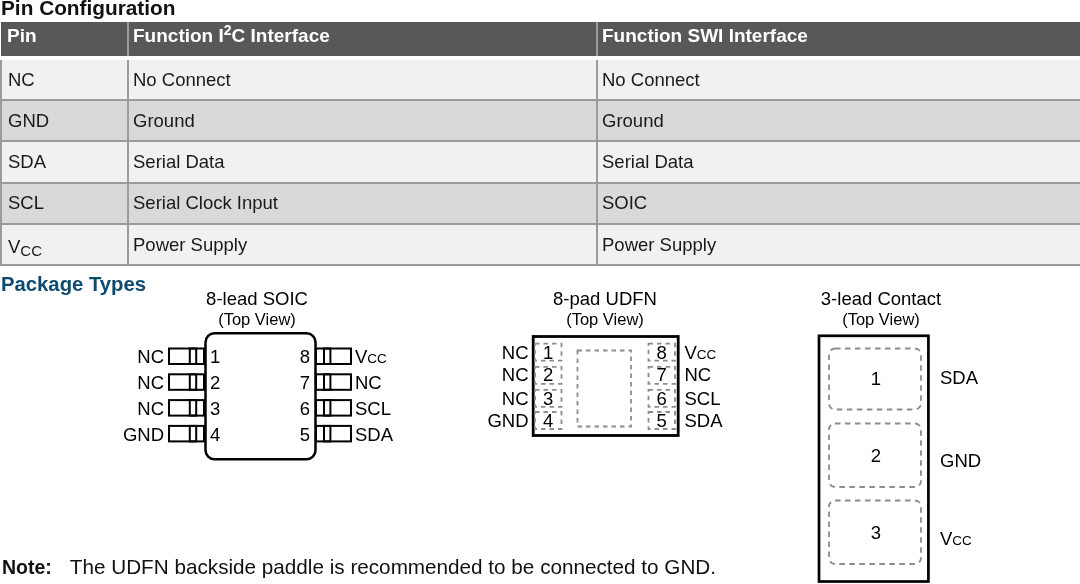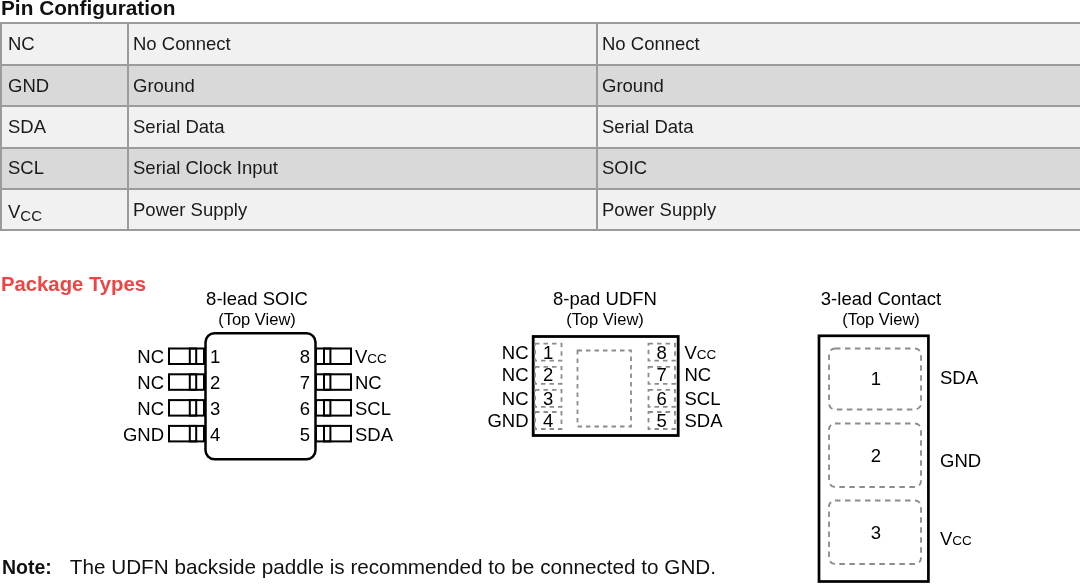--- a/index.html
+++ b/index.html
@@ -1,19 +1,19 @@
 <!DOCTYPE html>
 <html><head>
 <meta charset="utf-8">
 <style>
   html,body{margin:0;padding:0;}
   body{width:1080px;height:584px;position:relative;background:#ffffff;
        font-family:"Liberation Sans",sans-serif;color:#000;overflow:hidden;}
   .h1{position:absolute;left:1px;top:-5.5px;font-size:20.8px;line-height:1.25;font-weight:bold;color:#111;}
-  .h2{position:absolute;left:1px;top:273.5px;font-size:20.3px;line-height:1;font-weight:bold;color:#ef4444;}
+  .h2{position:absolute;left:1px;top:273.5px;font-size:20.3px;line-height:1;font-weight:bold;color:#0c4a6e;}
   table{position:absolute;left:0;top:22px;width:1080px;border-collapse:collapse;table-layout:fixed;}
   th,td{font-size:18.5px;padding:0 0 0 6px;vertical-align:middle;}
   th{background:#58585a;color:#fff;font-size:19px;font-weight:bold;text-align:left;height:31px;
      border-right:2px solid #9b9b9b;border-bottom:4px solid #fff;vertical-align:top;padding-top:3px;}
   td{height:36px;border:2px solid #9b9b9b;color:#1a1a1a;}
   tr.lt td{background:#f1f1f1;}
   tr.dk td{background:#d9d9d9;}
   td.c2,th.c2{padding-left:4px;}
   sup.two{font-size:14px;position:relative;top:-3px;font-weight:bold;vertical-align:top;}
   .cc{font-size:15px;position:relative;top:3.5px;}
@@ -24,20 +24,25 @@
 </head>
 <body>
 <div class="h1">Pin Configuration</div>
 <table>
   <colgroup>
       <col style="width:127px">
       <col style="width:469px">
       <col style="width:484px">
     </colgroup>
   <tbody>
+      <tr>
+        <th>Pin</th>
+        <th class="c2">Function I<sup class="two">2</sup>C Interface</th>
+        <th class="c2">Function SWI Interface</th>
+      </tr>
   <tr class="lt" style="height:42px">
         <td>NC</td>
         <td class="c2">No Connect</td>
         <td class="c2">No Connect</td>
       </tr>
   <tr class="dk" style="height:41px">
         <td>GND</td>
         <td class="c2">Ground</td>
         <td class="c2">Ground</td>
       </tr>

